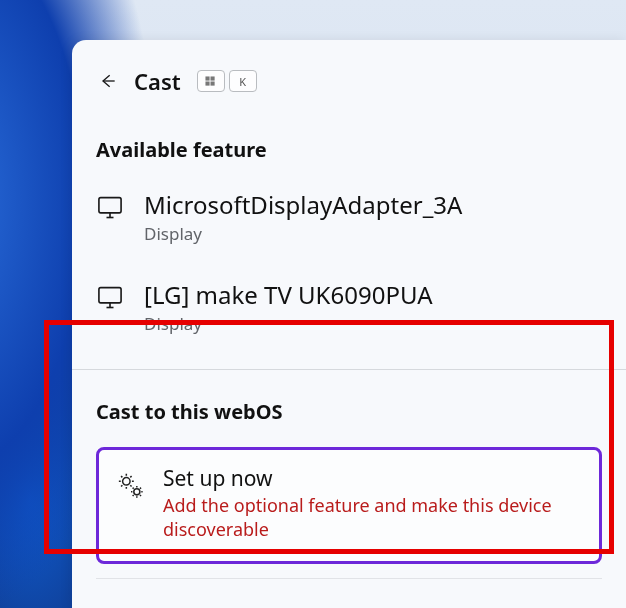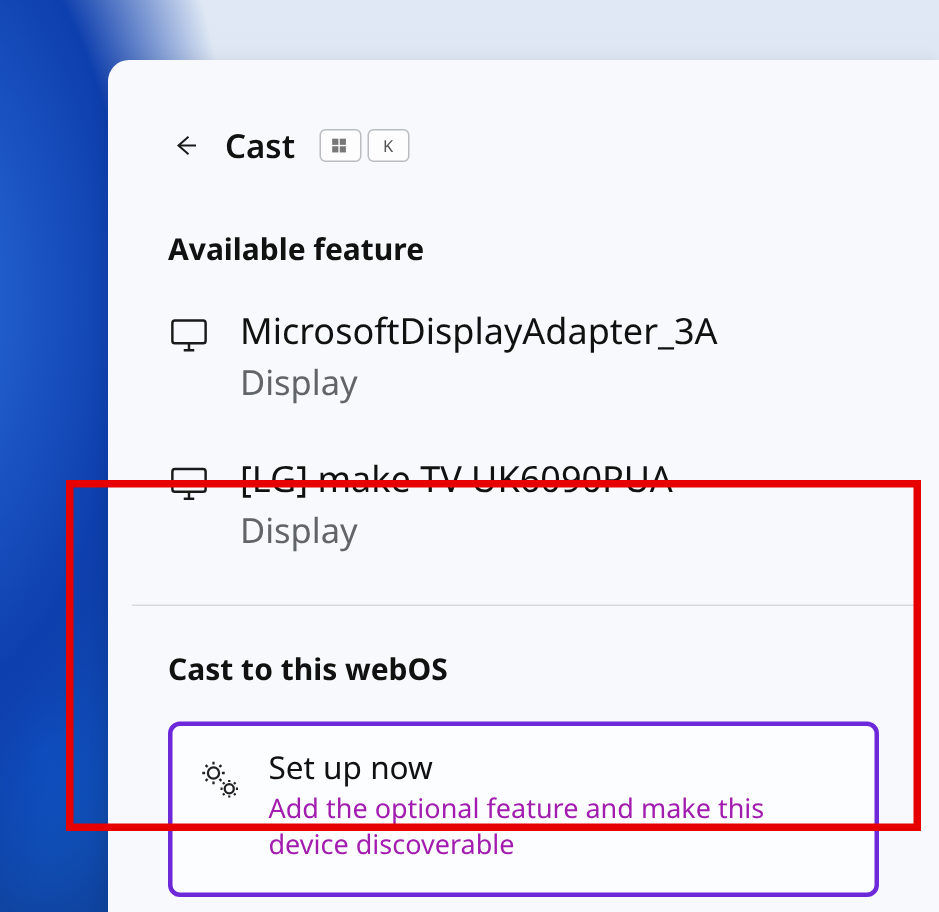--- a/index.html
+++ b/index.html
@@ -21,21 +21,21 @@
   }
   .panel {
     position: absolute;
     left: 72px;
     top: 40px;
     right: 0;
     bottom: 0;
     background: #f7f9fc;
     border-top-left-radius: 14px;
     box-shadow: -2px 0 12px rgba(0,0,0,.08);
-    padding: 16px;
+    padding: 0;
   }
   .header {
     display: flex;
     align-items: center;
     gap: 14px;
     padding: 26px 24px 12px 24px;
   }
   .back-btn {
     width: 24px;
     height: 24px;
@@ -97,21 +97,21 @@
     flex: 1;
     min-width: 0;
   }
   .device-name {
     font-size: 24px;
     font-weight: 400;
     color: #111;
     line-height: 1.2;
   }
   .device-sub {
-    font-size: 23px;
+    font-size: 17px;
     color: #616469;
     margin-top: 2px;
   }
   .hr {
     height: 1px;
     background: #d6d9dd;
     margin: 14px 0 0 0;
   }
   .card {
     margin: 10px 24px 0 24px;
@@ -132,21 +132,21 @@
     margin-top: 6px;
   }
   .card-title {
     font-size: 21px;
     font-weight: 400;
     color: #111;
     line-height: 1.2;
   }
   .card-sub {
     font-size: 18px;
-    color: #a21caf;
+    color: #b91c1c;
     margin-top: 2px;
     line-height: 1.35;
   }
   .card-divider {
     height: 1px;
     background: #e1e3e7;
     margin: 14px 24px 0 24px;
   }
   .highlight-box {
     position: absolute;

